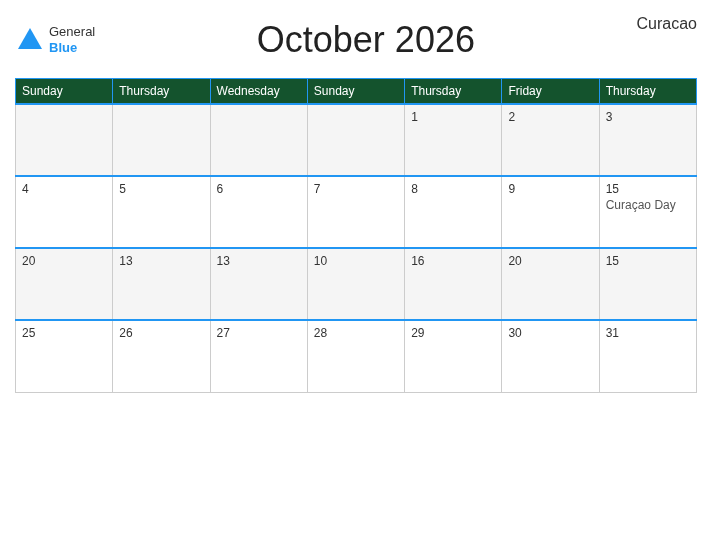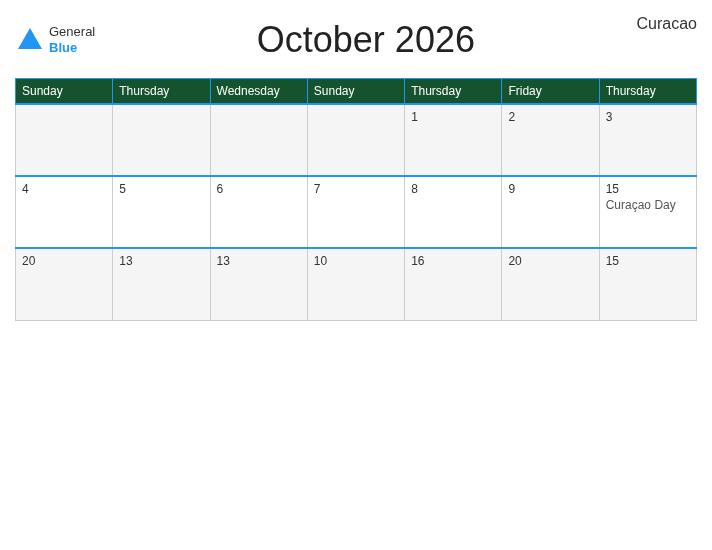--- a/index.html
+++ b/index.html
@@ -215,15 +215,38 @@
           <td>
             <span class="day-number">16</span>
           </td>
           <td>
             <span class="day-number">20</span>
           </td>
           <td>
             <span class="day-number">15</span>
           </td>
         </tr>
+        <tr>
+          <td>
+            <span class="day-number">25</span>
+          </td>
+          <td>
+            <span class="day-number">26</span>
+          </td>
+          <td>
+            <span class="day-number">27</span>
+          </td>
+          <td>
+            <span class="day-number">28</span>
+          </td>
+          <td>
+            <span class="day-number">29</span>
+          </td>
+          <td>
+            <span class="day-number">30</span>
+          </td>
+          <td>
+            <span class="day-number">31</span>
+          </td>
+        </tr>
       </tbody>
   </table>
 </div>
 
 </body></html>

